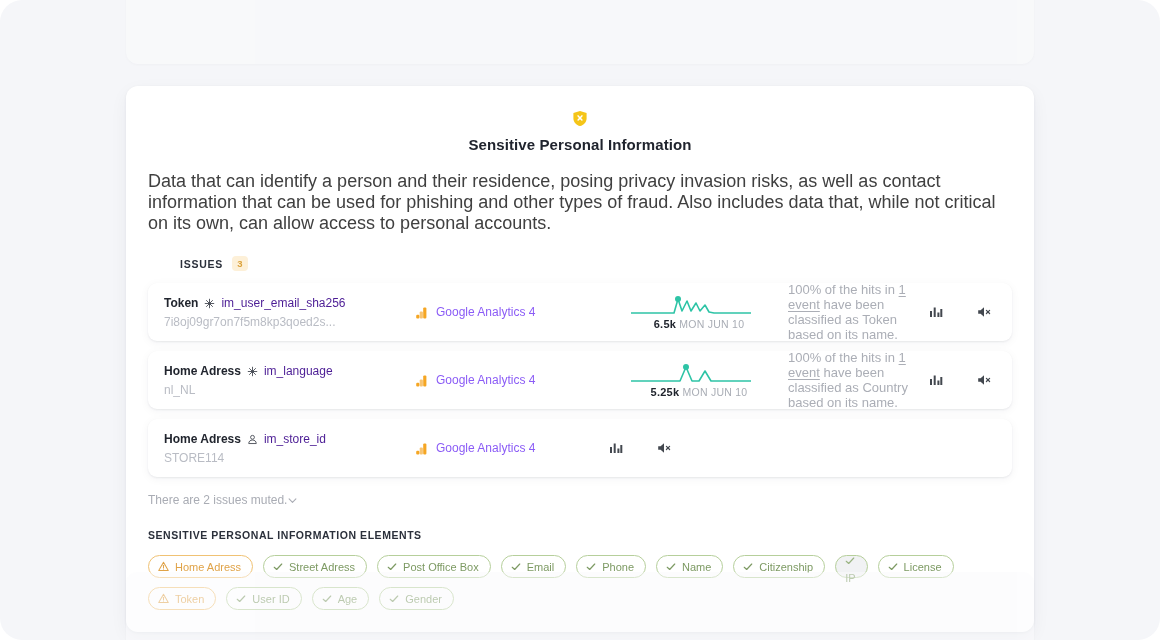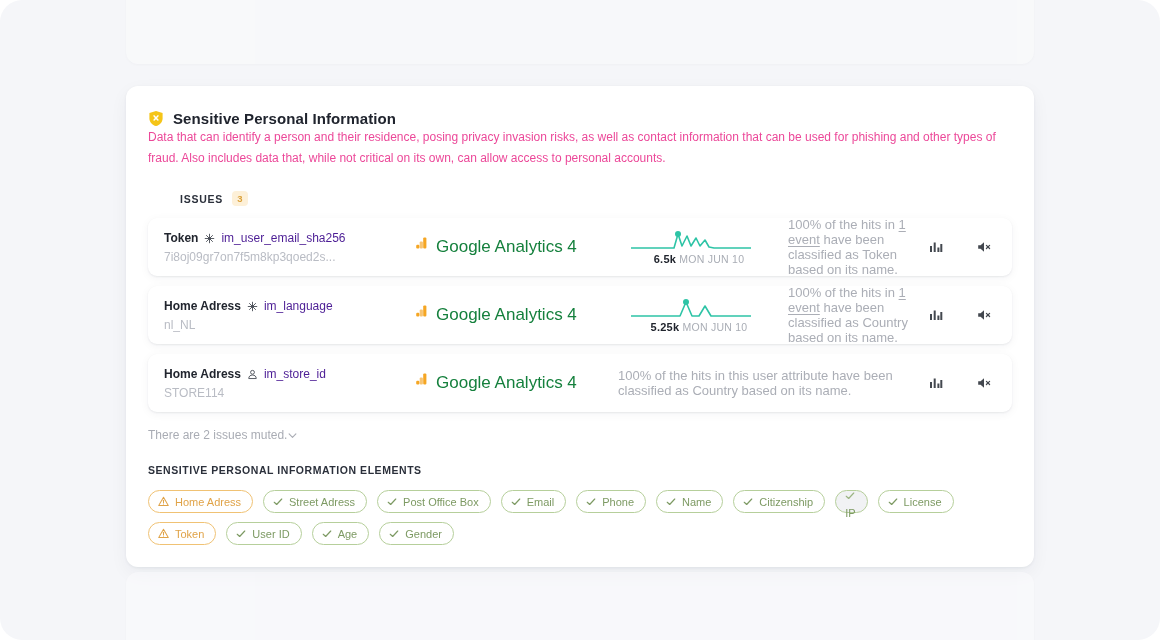--- a/index.html
+++ b/index.html
@@ -73,24 +73,26 @@
     position: absolute;
     left: 126px; right: 126px;
     top: 86px;
     padding: 24px 22px 22px 22px;
   }
 
   .sec-title {
     display: flex; align-items: center; gap: 9px;
     font-size: 15px; font-weight: 700; color: #20242e;
     letter-spacing: .1px;
+    flex-direction: column;
   }
   .sec-desc {
-    font-size: 12px; line-height: 21px;
-    color: #ec4899;
+    margin-top: 18px;
+    font-size: 18px; line-height: 21px;
+    color: #404040;
     max-width: 850px;
   }
 
   .issues-head {
     margin-top: 22px;
     display: flex; align-items: center; gap: 9px; padding-left: 32px;
   }
   .issues-label {
     font-size: 10.5px; font-weight: 700; letter-spacing: .75px;
     color: #2b303b;
@@ -125,22 +127,22 @@
   .name-top .pname { font-weight: 400; color: #4c1d95; }
   .name-sub {
     margin-top: 4px;
     font-size: 12px; color: #b9bcc4;
     white-space: nowrap; overflow: hidden; text-overflow: ellipsis;
     max-width: 200px;
   }
 
   .col-source {
     width: 190px; flex: none;
-    display: flex; align-items: flex-start; gap: 9px;
-    font-size: 17px; color: #15803d;
+    display: flex; align-items: flex-end; gap: 9px;
+    font-size: 12px; color: #8b5cf6;
   }
 
   .col-spark {
     width: 170px; flex: none;
     display: flex; flex-direction: column; align-items: center;
   }
   .spark-svg { display: block; }
   .spark-label {
     margin-top: 1px;
     font-size: 10.5px; color: #a9adb5; letter-spacing: .25px;
@@ -389,23 +391,20 @@
               <svg width="11" height="12" viewBox="0 0 11 12">
                 <rect x="7.2" y="0.4" width="3.2" height="11.2" rx="1.1" fill="#f5a623"></rect>
                 <rect x="3.7" y="4.4" width="3.2" height="7.2" rx="1.1" fill="#f8c471"></rect>
                 <rect x="0.2" y="7.8" width="3.2" height="3.8" rx="1.1" fill="#f5a623"></rect>
               </svg>
             </span>
             <span>Google Analytics 4</span>
           </div>
 
 
-          <div class="col-desc">
-            <span></span><u></u><span>100% of the hits in this user attribute have been classified as Country based on its name.</span>
-          </div>
 
           <div class="col-actions">
             <span class="act-btn">
               <svg width="14" height="14" viewBox="0 0 14 14">
                 <rect x="1" y="6" width="2" height="6" fill="#43484f"></rect>
                 <rect x="4.7" y="2.5" width="2" height="9.5" fill="#43484f"></rect>
                 <rect x="8.4" y="7.5" width="2" height="4.5" fill="#43484f"></rect>
                 <rect x="11.3" y="4" width="2" height="8" fill="#43484f"></rect>
               </svg>
             </span>

